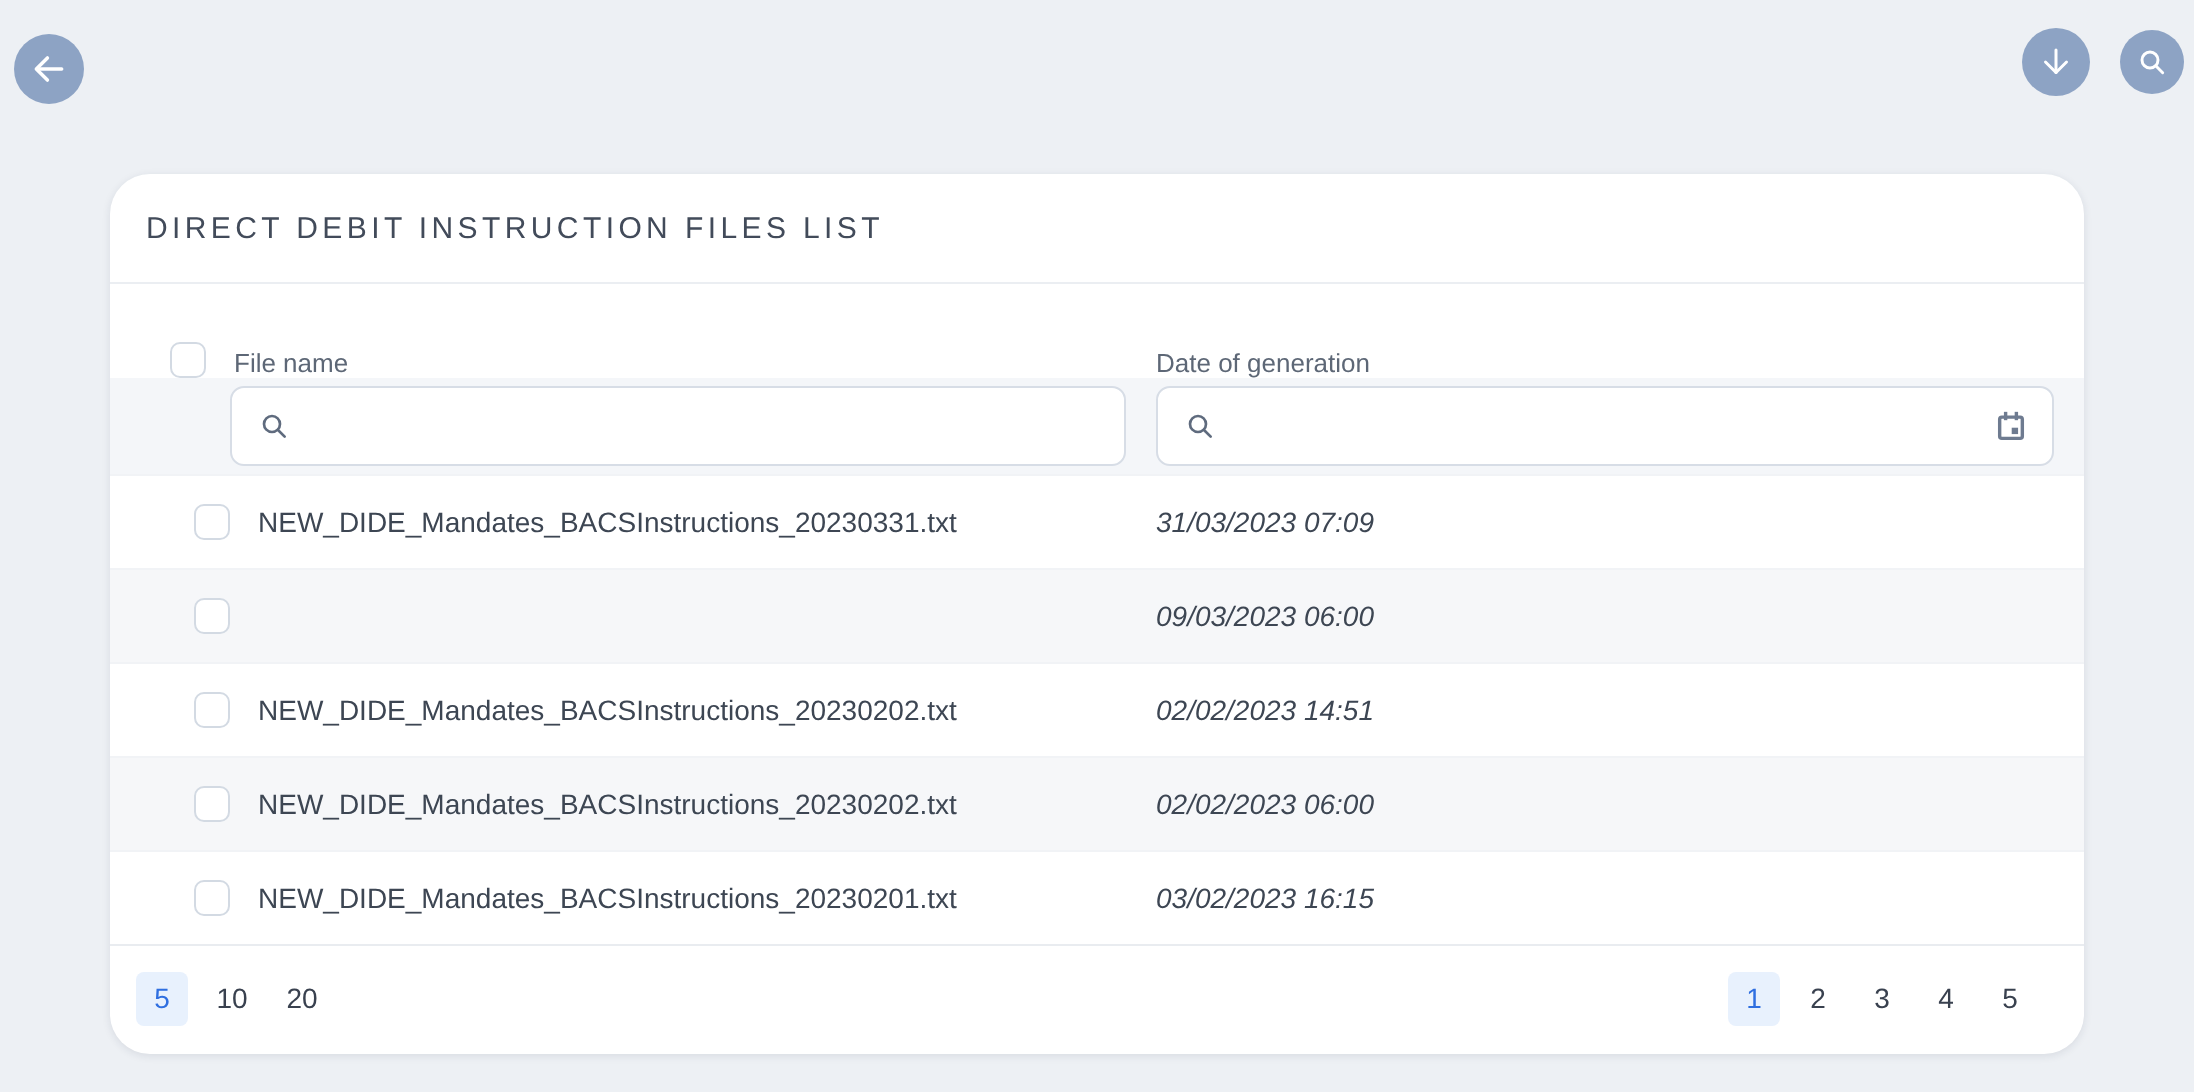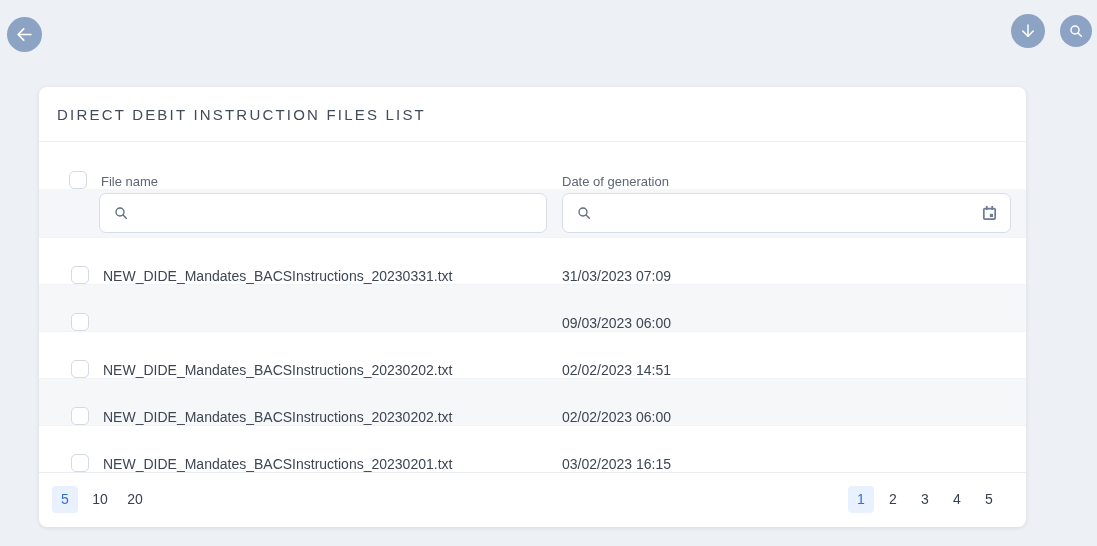--- a/index.html
+++ b/index.html
@@ -21,24 +21,24 @@
     padding:0;
   }
   .btn-back     { left:7px;    top:17px; width:35px; height:35px; }
   .btn-download { left:1011px; top:14px; width:34px; height:34px; }
   .btn-search   { left:1060px; top:15px; width:32px; height:32px; }
   .circle-btn svg { display:block; }
 
   
   .card {
     position:absolute;
-    left:39px; top:87px;
+    left:55px; top:87px;
     width:987px; height:440px;
     background:#ffffff;
-    border-radius:8px;
+    border-radius:20px;
     box-shadow:0 1px 4px rgba(25,39,70,.10);
   }
   .card-title {
     height:55px;
     display:flex; align-items:center;
     padding:0 18px;
     font-size:15px;
     letter-spacing:2.2px;
     color:#424b5a;
     border-bottom:1px solid #ebeef2;
@@ -98,28 +98,28 @@
     border:none; background:transparent;
     margin-right:12px; padding:0;
     cursor:pointer;
     display:flex; align-items:center;
   }
 
   
   .row {
     position:relative;
     height:47px;
-    display:flex; align-items:flex-end;
-    padding-left:32px;
+    display:flex; align-items:center;
+    padding-left:42px;
     font-size:14px;
     color:#3d4653;
     border-top:1px solid #f1f3f6;
   }
   .row.alt { background:#f6f7f9; }
-  .cell-date { position:absolute; left:523px; }
+  .cell-date { position:absolute; left:523px;font-style:italic; }
 
   
   .pagination {
     height:53px;
     display:flex; align-items:center; justify-content:space-between;
     padding:0 24px 0 13px;
     border-top:1px solid #e9ecf0;
   }
   .pg-group { display:flex; align-items:center; }
   .pg-btn {

